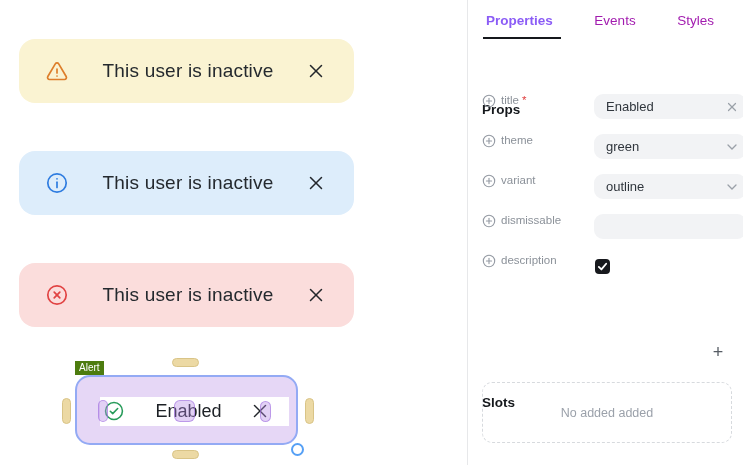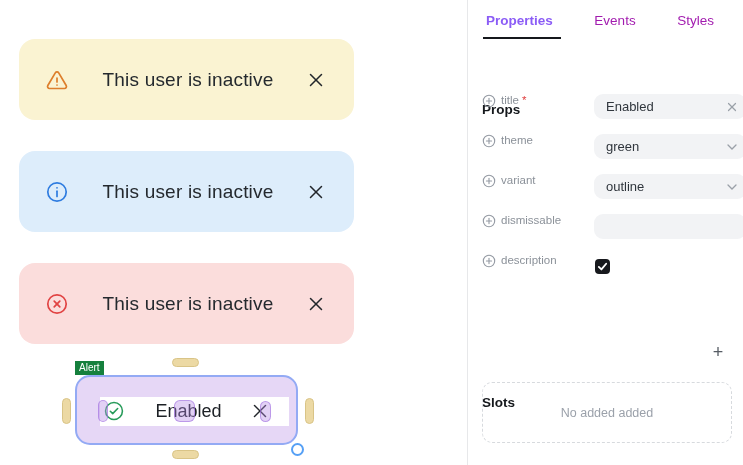--- a/index.html
+++ b/index.html
@@ -2,34 +2,34 @@
 <html><head>
 <meta charset="utf-8">
 <style>
   * { margin:0; padding:0; box-sizing:border-box; }
   html,body { width:743px; height:465px; background:#fff; }
   body { font-family:"Liberation Sans", sans-serif; color:#24292e; }
   #app { position:relative; width:743px; height:465px; overflow:hidden; background:#fff; }
 
   
   .canvas { position:absolute; left:0; top:0; width:467px; height:465px; background:#fff; }
-  .alert { position:absolute; left:19px; width:335px; height:81px; border-radius:16px;
+  .alert { position:absolute; left:19px; width:335px; height:64px; border-radius:16px;
            display:flex; align-items:center; padding:0 29px 0 26px; }
   .alert-warning { background:#faf3d2; }
   .alert-info    { background:#ddedfb; }
   .alert-error   { background:#fbdddc; }
   .alert .a-ic   { flex:none; width:24px; height:24px; }
   .alert-text    { flex:1; text-align:center; font-size:19px; color:#24292e; letter-spacing:.2px; }
   .alert .a-close{ flex:none; width:18px; height:18px; cursor:pointer; }
 
   
   .sel-box { position:absolute; left:75px; top:375px; width:223px; height:70px;
              background:#e6d7f6; border:2px solid #93aaf4; border-radius:15px; }
   .sel-tag { position:absolute; left:75px; top:361px; height:14px; padding:1px 4px 2px;
-             background:#15803d; color:#fff; font-size:10px; line-height:11px; z-index:6; }
+             background:#4d7c0f; color:#fff; font-size:10px; line-height:11px; z-index:6; }
   .handle  { position:absolute; background:#ecd9a4; border:1px solid #d9c487; border-radius:5px; z-index:2; }
   .h-top    { left:172px; top:358px;  width:27px; height:9px; }
   .h-bottom { left:172px; top:450px;  width:27px; height:9px; }
   .h-left   { left:62px;  top:398px;  width:9px;  height:26px; }
   .h-right  { left:305px; top:398px;  width:9px;  height:26px; }
   .sel-strip { position:absolute; left:100px; top:397px; width:189px; height:29px;
                background:#fff; z-index:3; }
   .check-ic { position:absolute; left:3px; top:3px; width:22px; height:22px; }
   .sel-title { position:absolute; left:25px; right:37px; top:0; height:29px; line-height:29px;
                text-align:center; font-size:18px; color:#1c2025; }

